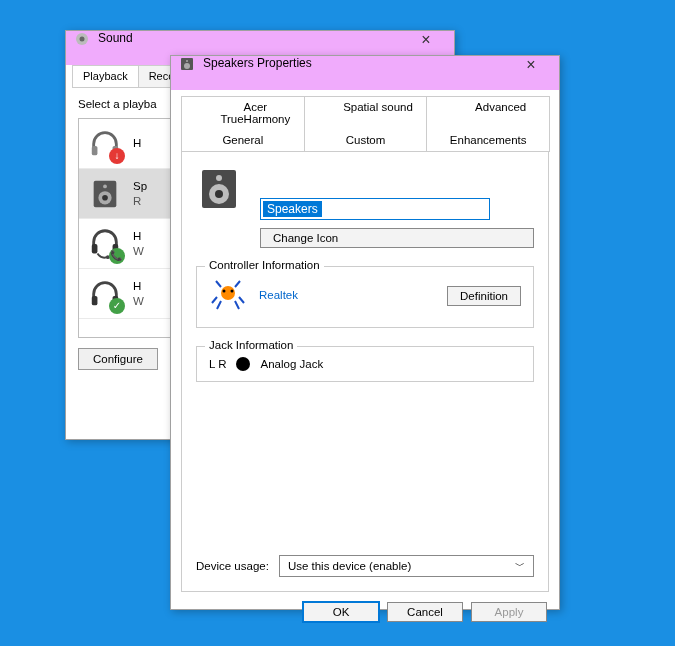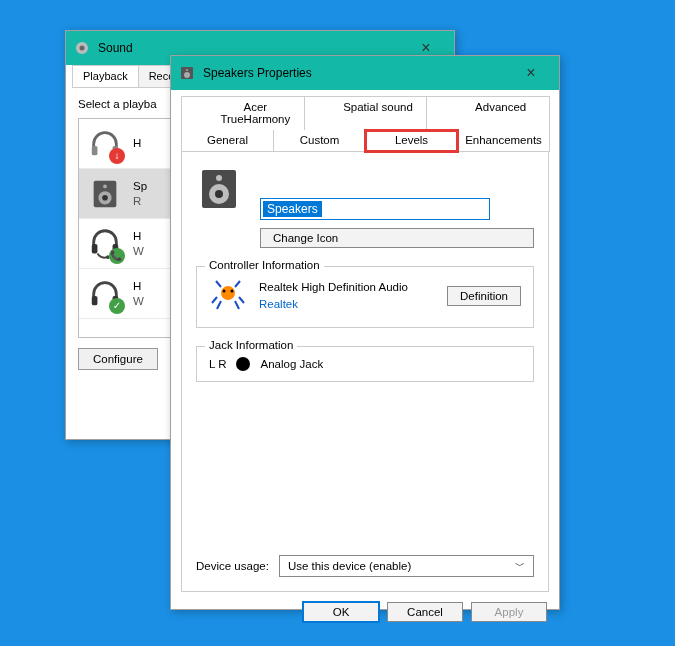--- a/index.html
+++ b/index.html
@@ -10,21 +10,21 @@
     font-size: 12px; color: #000;
     position: relative; overflow: hidden;
   }
   .window {
     position: absolute; background: #fff;
     border: 1px solid #a0a0a0;
     box-shadow: 2px 2px 8px rgba(0,0,0,0.25);
   }
   
   .win-sound { left: 65px; top: 30px; width: 390px; height: 410px; }
-  .titlebar { height: 34px; display: flex; align-items: center; padding: 0 8px; background: #14b8a6; }
+  .titlebar { height: 34px; display: flex; padding: 0 8px; background: #f0abfc; }
   .tb-icon { width: 16px; height: 16px; margin-right: 8px; display: inline-flex; align-items: center; justify-content: center; }
   .tb-title { font-size: 12px; }
   .tb-close { margin-left: auto; width: 40px; text-align: center; font-size: 16px; color: #333; cursor: default; }
   .tabrow { display: flex; border-bottom: 1px solid #ccc; margin: 0 6px; }
   .tab { padding: 4px 10px 5px; border: 1px solid #ccc; border-bottom: none; background: #fff; margin-right: -1px; font-size: 11px; }
   .tab.active { position: relative; z-index: 2; background: #fff; }
   .tab.inactive { background: #f3f3f3; }
   .sound-body { padding: 10px 12px; }
   .instruct { font-size: 11.5px; margin-bottom: 8px; }
   .devlist { border: 1px solid #bdbdbd; width: 100%; height: 220px; background: #fff; overflow: hidden; }
@@ -171,21 +171,20 @@
 
   <div class="tabrows">
     <div class="tabrow2">
       <div class="tab2 toprow">Acer TrueHarmony</div>
       <div class="tab2 toprow">Spatial sound</div>
       <div class="tab2 toprow">Advanced</div>
     </div>
     <div class="tabrow2">
       <div class="tab2 bottomrow active">General</div>
       <div class="tab2 bottomrow">Custom</div>
-      <div class="tab2 bottomrow highlight">Levels</div>
       <div class="tab2 bottomrow">Enhancements</div>
     </div>
   </div>
 
   <div class="tabcontent">
     <div class="icon-row">
       <div class="big-spk">
         <svg viewBox="0 0 46 46">
             <rect x="6" y="4" width="34" height="38" rx="2" fill="#4a4a4a"></rect>
             <circle cx="23" cy="28" r="10" fill="#bdbdbd"></circle>
@@ -206,21 +205,20 @@
       <div class="ctrl-row">
         <div class="crab">
           <svg viewBox="0 0 38 38">
             <circle cx="19" cy="16" r="7" fill="#ff8a00"></circle>
             <circle cx="15" cy="14" r="1.5" fill="#000"></circle>
               <circle cx="23" cy="14" r="1.5" fill="#000"></circle>
             <path d="M8 20 l-5 6 M12 24 l-4 8 M26 24 l4 8 M30 20 l5 6 M12 10 l-5 -6 M26 10 l5 -6" stroke="#1a4fc7" stroke-width="2" fill="none"></path>
           </svg>
         </div>
         <div class="ctrl-text">
-          <div>Realtek High Definition Audio</div>
           <div class="ctrl-link">Realtek</div>
         </div>
         <span class="btn">Definition</span>
       </div>
     </div>
 
     <div class="group" style="margin-top:18px;padding:0;">
       <span class="group-legend">Jack Information</span>
       <div class="jack-row" style="padding:10px 12px;">
         <span>L R</span>

